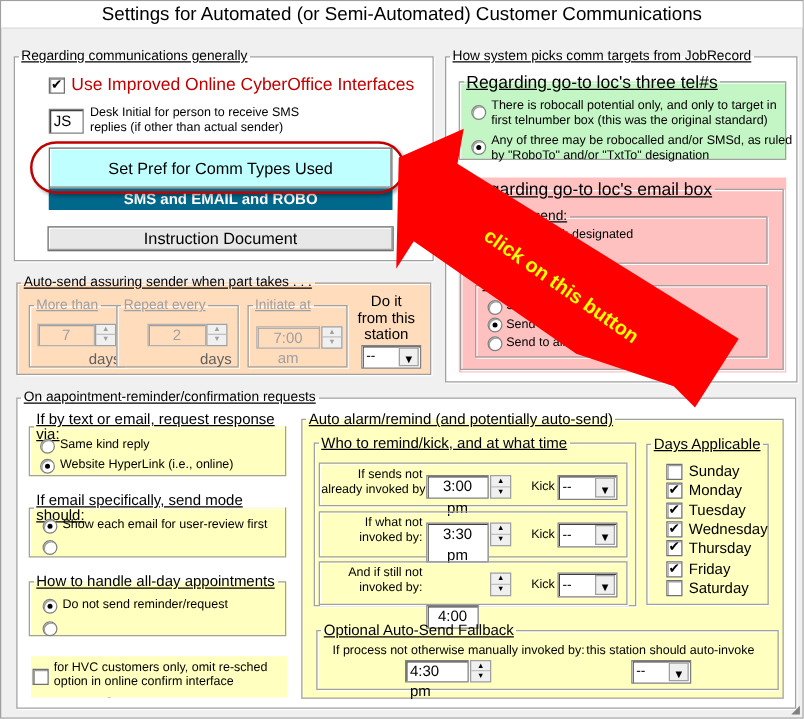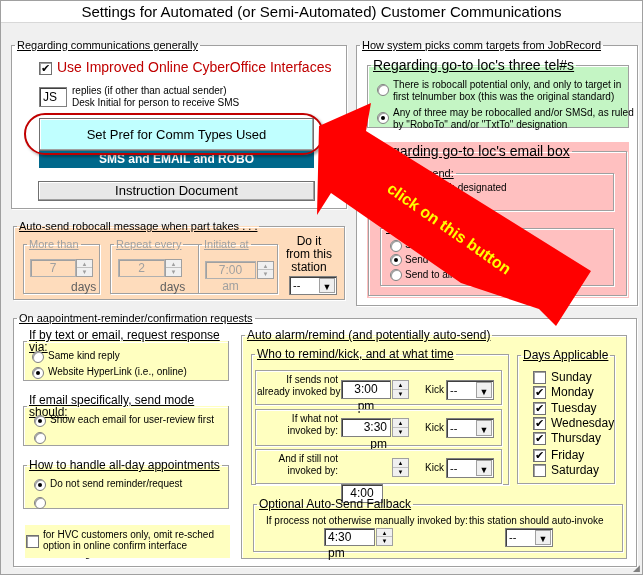--- a/index.html
+++ b/index.html
@@ -87,46 +87,46 @@
   <div class="title-bar">Settings for Automated (or Semi-Automated) Customer Communications</div>
 
   <fieldset class="grp fill-white" style="left:10px;top:38px;width:336px;height:170px;">
     <legend>Regarding communications generally</legend>
   </fieldset>
   <div class="chk" style="left:38px;top:61px;">✔</div>
   <div class="lbl" style="left:56px;top:58px;font-size:14px;color:#c00000;">Use Improved Online CyberOffice Interfaces</div>
 
   <div class="txtbox" style="left:38px;top:86px;width:28px;height:20px;line-height:18px;">JS</div>
   <div class="lbl" style="left:71px;top:84px;font-size:10px;line-height:12px;">
+    <div>Desk Initial for person to receive SMS</div>
     <div>replies (if other than actual sender)</div>
-    <div>Desk Initial for person to receive SMS</div>
   </div>
 
   <div class="btn" style="left:38px;top:117px;width:275px;height:33px;line-height:31px;background:#c0ffff;">Set Pref for Comm Types Used</div>
   <div class="abs" style="left:38px;top:150px;width:275px;height:17px;background:#00688b;color:#fff;font-weight:bold;text-align:center;font-size:12px;line-height:16px;">SMS and EMAIL and ROBO</div>
 
   <div class="abs" style="left:23px;top:112px;width:300px;height:42px;border:2px solid #c00000;border-radius:21px/21px;box-shadow:2px 2px 3px rgba(0,0,0,0.35);"></div>
 
   <div class="btn" style="left:37px;top:180px;width:277px;height:20px;line-height:18px;">Instruction Document</div>
 
   <fieldset class="grp fill-peach" style="left:12px;top:219px;width:332px;height:80px;">
-    <legend>Auto-send robocall message when part takes . . .</legend>
+    <legend>Auto-send assuring sender when part takes . . .</legend>
   </fieldset>
 
   <fieldset class="grp fill-peach" style="left:22px;top:237px;width:77px;height:56px;">
     <legend class="disabled-txt">More than</legend>
   </fieldset>
   <div class="txtbox dis" style="left:29px;top:258px;width:46px;height:18px;line-height:16px;text-align:center;">7</div>
   <div class="spin dis" style="left:75px;top:258px;height:18px;">
       <div>▲</div>
       <div>▼</div>
     </div>
   <div class="lbl disabled-txt" style="left:70px;top:279px;font-size:12px;color:#606060;">days</div>
 
-  <fieldset class="grp fill-peach" style="left:109px;top:237px;width:98px;height:56px;">
+  <fieldset class="grp fill-peach" style="left:92px;top:237px;width:98px;height:56px;">
     <legend class="disabled-txt">Repeat every</legend>
   </fieldset>
   <div class="txtbox dis" style="left:117px;top:258px;width:47px;height:18px;line-height:16px;text-align:center;">2</div>
   <div class="spin dis" style="left:164px;top:258px;height:18px;">
       <div>▲</div>
       <div>▼</div>
     </div>
   <div class="lbl" style="left:159px;top:279px;font-size:12px;color:#606060;">days</div>
 
   <fieldset class="grp fill-peach" style="left:197px;top:237px;width:80px;height:56px;">
@@ -242,21 +242,21 @@
   <div class="combo" style="left:445px;top:379px;width:48px;height:20px;line-height:18px;">
     <span>--</span>
     <span class="arrow">▼</span>
   </div>
 
   <div class="inset-box" style="left:254px;top:408px;width:247px;height:37px;"></div>
   <div class="lbl" style="left:256px;top:412px;width:81px;text-align:right;font-size:10px;line-height:12px;">
     <div>If what not</div>
     <div>invoked by:</div>
   </div>
-  <div class="txtbox" style="left:340px;top:417px;width:50px;height:19px;line-height:17px;text-align:right;">3:30 pm</div>
+  <div class="txtbox" style="left:340px;top:417px;width:50px;height:32px;line-height:17px;text-align:center;">3:30 pm</div>
   <div class="spin" style="left:391px;top:417px;height:19px;">
       <div>▲</div>
       <div>▼</div>
     </div>
   <div class="lbl" style="left:424px;top:421px;font-size:10px;">Kick</div>
   <div class="combo" style="left:445px;top:417px;width:48px;height:20px;line-height:18px;">
     <span>--</span>
     <span class="arrow">▼</span>
   </div>
 

